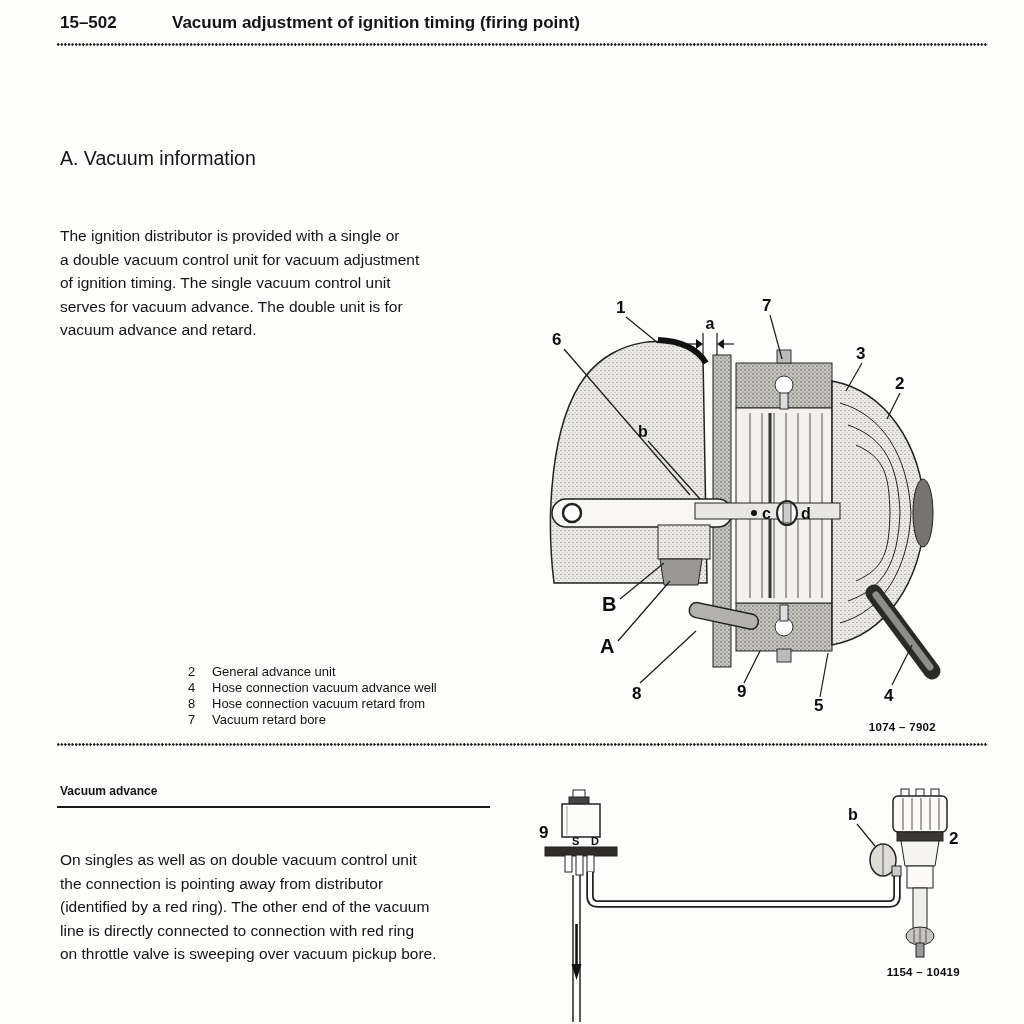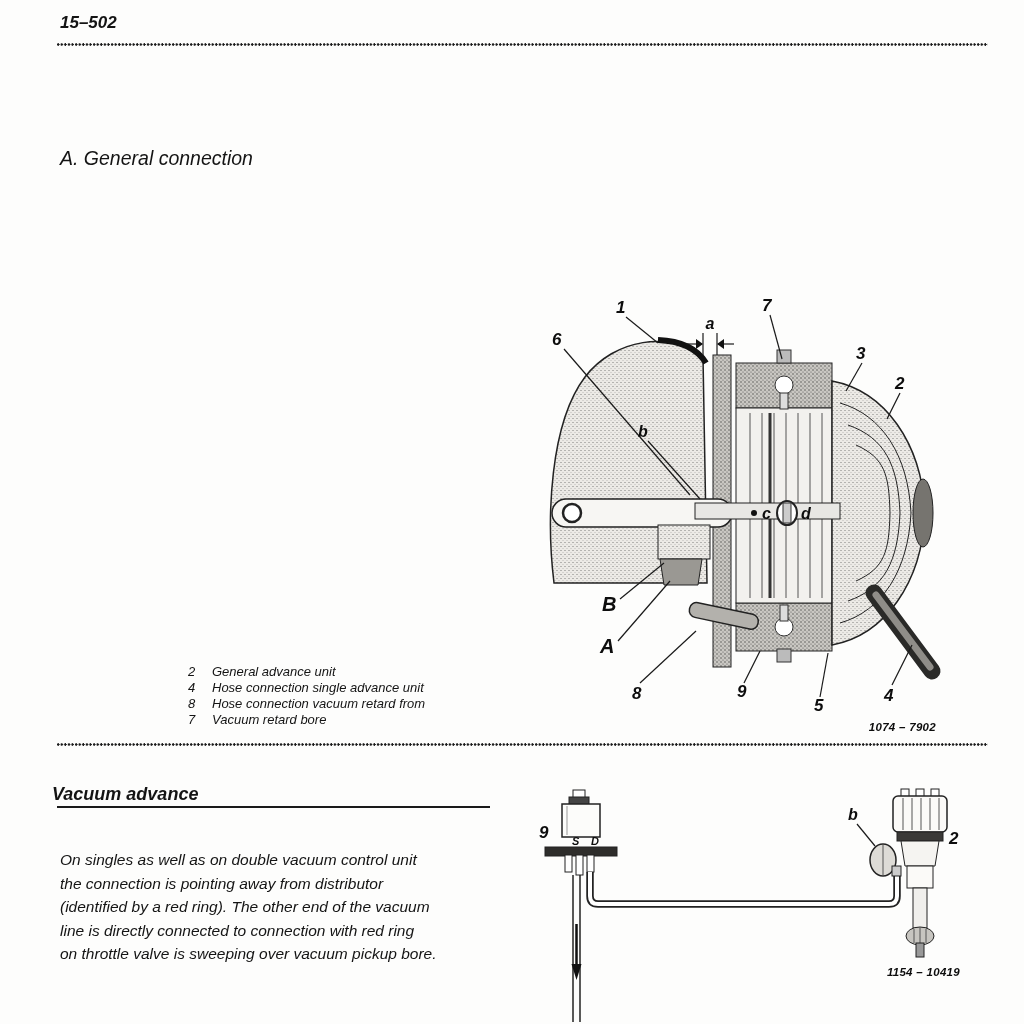--- a/index.html
+++ b/index.html
@@ -1,21 +1,21 @@
 <!DOCTYPE html>
 <html><head>
 <meta charset="utf-8">
 <style>
   * { margin:0; padding:0; box-sizing:border-box; }
   html, body { width:1024px; height:1024px; }
   body {
     font-family:"Liberation Sans","DejaVu Sans",sans-serif;
     background:#fdfdfc; color:#141414; position:relative; overflow:hidden;
   }
-  .page { position:absolute; inset:0;font-style:italic; }
+  .page { position:absolute; inset:0; }
 
   .sec-num  { position:absolute; left:60px;  top:13px; font-size:17px; font-weight:700; white-space:nowrap; }
   .sec-title{ position:absolute; left:172px; top:13px; font-size:17px; font-weight:700; white-space:nowrap; }
 
   .rule-dotted {
     position:absolute; left:57px; width:931px; height:3px;
     background-image:radial-gradient(circle at 1.2px 1.5px, #1a1a1a 1px, rgba(0,0,0,0) 1.45px);
     background-size:3.6px 3px; background-repeat:repeat-x;
   }
   .rule-top { top:43px; }
@@ -24,44 +24,50 @@
   .h-general { position:absolute; left:60px; top:147px; font-size:19.5px; font-weight:400; }
 
   .para { font-size:15.5px; line-height:23.5px; white-space:pre-line; }
   .para1 { position:absolute; left:60px; top:224px; width:480px; }
   .para2 { position:absolute; left:60px; top:848px; width:490px; }
 
   .legend { position:absolute; left:188px; top:664px; font-size:13px; line-height:16px; }
   .legend-row { white-space:nowrap; }
   .legend-num { display:inline-block; width:24px; }
 
-  .h-sub   { position:absolute; left:52px; top:784px; font-size:18px; font-weight:700; }
+  .h-sub   { position:absolute; left:60px; top:784px; font-size:12px; font-weight:700; }
   .sub-rule{ position:absolute; left:57px; top:806px; width:433px; height:2px; background:#1a1a1a; }
 
   .fig1 { position:absolute; left:540px; top:293px; width:410px; height:458px; }
   .fig2 { position:absolute; left:535px; top:788px; width:430px; height:236px; }
 
   svg text { font-family:"Liberation Sans","DejaVu Sans",sans-serif; fill:#0d0d0d; }
   .co        { font-size:17px; font-weight:700; }
   .co-letter { font-size:16px; font-weight:700; }
   .co-big    { font-size:20px; font-weight:700; }
   .fig-num   { font-size:11.5px; font-weight:700; letter-spacing:.3px; }
   .leader { stroke:#1a1a1a; stroke-width:1.2; fill:none; }
   .oln    { stroke:#222; fill:none; }
 </style>
 </head>
 <body>
 
 <div class="page">
 
   <span class="sec-num">15–502</span>
+  <span class="sec-title">Vacuum adjustment of ignition timing (firing point)</span>
   <div class="rule-dotted rule-top"></div>
 
-  <h2 class="h-general">A. General connection</h2>
-
+  <h2 class="h-general">A. Vacuum information</h2>
+
+  <p class="para para1">The ignition distributor is provided with a single or
+a double vacuum control unit for vacuum adjustment
+of ignition timing. The single vacuum control unit
+serves for vacuum advance. The double unit is for
+vacuum advance and retard.</p>
 
   <figure class="fig1">
     <svg viewBox="0 0 410 458" width="410" height="458">
       <defs>
         <pattern id="stip" width="4" height="4" patternUnits="userSpaceOnUse">
           <rect width="4" height="4" fill="#eceae6"></rect>
           <circle cx="1" cy="1.5" r="0.55" fill="#6a6a6a"></circle>
           <circle cx="3" cy="3.5" r="0.45" fill="#8a8a8a"></circle>
         </pattern>
         <pattern id="stipDark" width="4" height="4" patternUnits="userSpaceOnUse">
@@ -174,21 +180,21 @@
 
       <text class="fig-num" x="396" y="438" text-anchor="end">1074 – 7902</text>
     </svg>
   </figure>
 
   <div class="legend">
     <div class="legend-row">
       <span class="legend-num">2</span><span>General advance unit</span>
     </div>
     <div class="legend-row">
-      <span class="legend-num">4</span><span>Hose connection single advance unit</span>
+      <span class="legend-num">4</span><span>Hose connection vacuum advance well</span>
     </div>
     <div class="legend-row">
       <span class="legend-num">8</span><span>Hose connection vacuum retard from</span>
     </div>
     <div class="legend-row">
       <span class="legend-num">7</span><span>Vacuum retard bore</span>
     </div>
   </div>
 
   <div class="rule-dotted rule-mid"></div>

